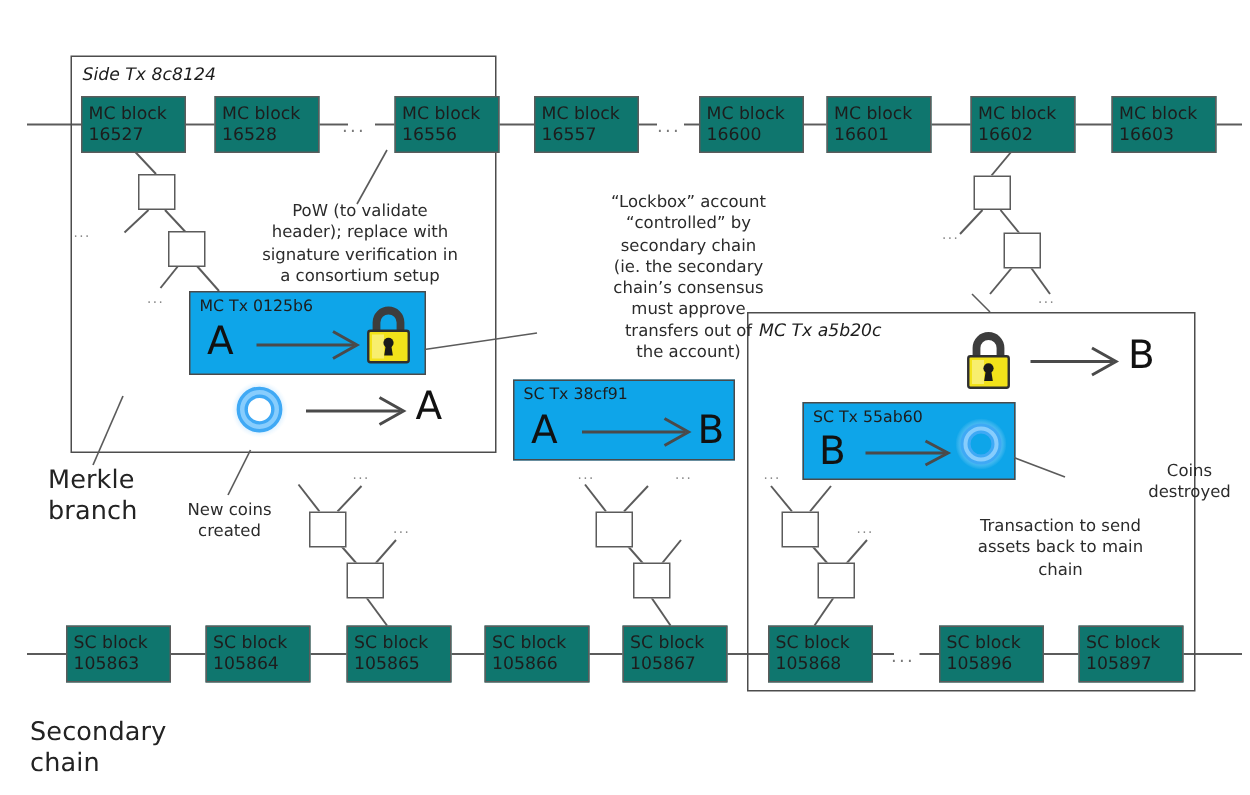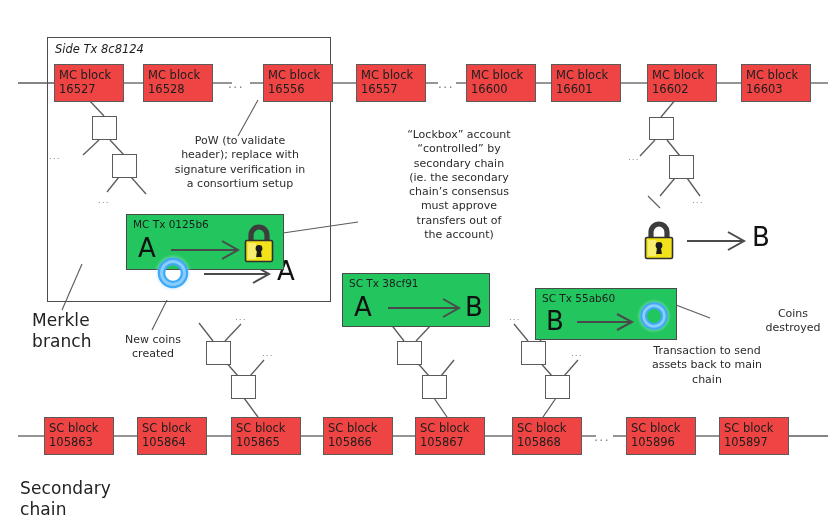--- a/index.html
+++ b/index.html
@@ -23,21 +23,21 @@
     font-size: 17px;
     color: #232323;
     line-height: 1.25;
     white-space: pre-line;
     letter-spacing: 0.1px;
   }
 
   
   .block {
     border: 1.3px solid #5b5b5b;
-    background: #ef4444;
+    background: #0f766e;
     font-size: 11.5px;
     color: #1d1d1d;
     line-height: 1.22;
     padding: 3px 4px 18px 4px;
     white-space: pre-line;
     z-index: 6;
   }
 
   
   .groupbox {
@@ -51,23 +51,22 @@
     font-size: 11.5px;
     color: #1d1d1d;
     top: 4px;
     left: 7px;
     white-space: nowrap;
   }
 
   
   .txbox {
     border: 1.5px solid #4a4a4a;
-    background: #22c55e;
+    background: #0ea5e9;
     z-index: 7;
-    margin-top: 20px;
   }
   .txbox-label {
     position: absolute;
     top: 3px;
     left: 6px;
     font-size: 10.5px;
     color: #1d1d1d;
     white-space: nowrap;
   }
   .tx-operand {
@@ -187,20 +186,23 @@
       <line x1="564" y1="376" x2="578" y2="360"></line>
       <line x1="528" y1="341" x2="514" y2="324"></line>
       <line x1="540" y1="341" x2="554" y2="324"></line>
     </g>
   </svg>
 
   <div class="abs groupbox" style="left:47px; top:37px; width:284px; height:265px;">
     <span class="groupbox-label">Side Tx 8c8124</span>
   </div>
 
+  <div class="abs groupbox" style="left:498px; top:208px; width:299px; height:253px;">
+    <span class="groupbox-label">MC Tx a5b20c</span>
+  </div>
 
 
   <div class="abs block" style="left:54px; top:64px; width:70px; height:38px;">MC block
 16527</div>
   <div class="abs block" style="left:143px; top:64px; width:70px; height:38px;">MC block
 16528</div>
   <div class="abs block" style="left:263px; top:64px; width:70px; height:38px;">MC block
 16556</div>
   <div class="abs block" style="left:356px; top:64px; width:70px; height:38px;">MC block
 16557</div>

